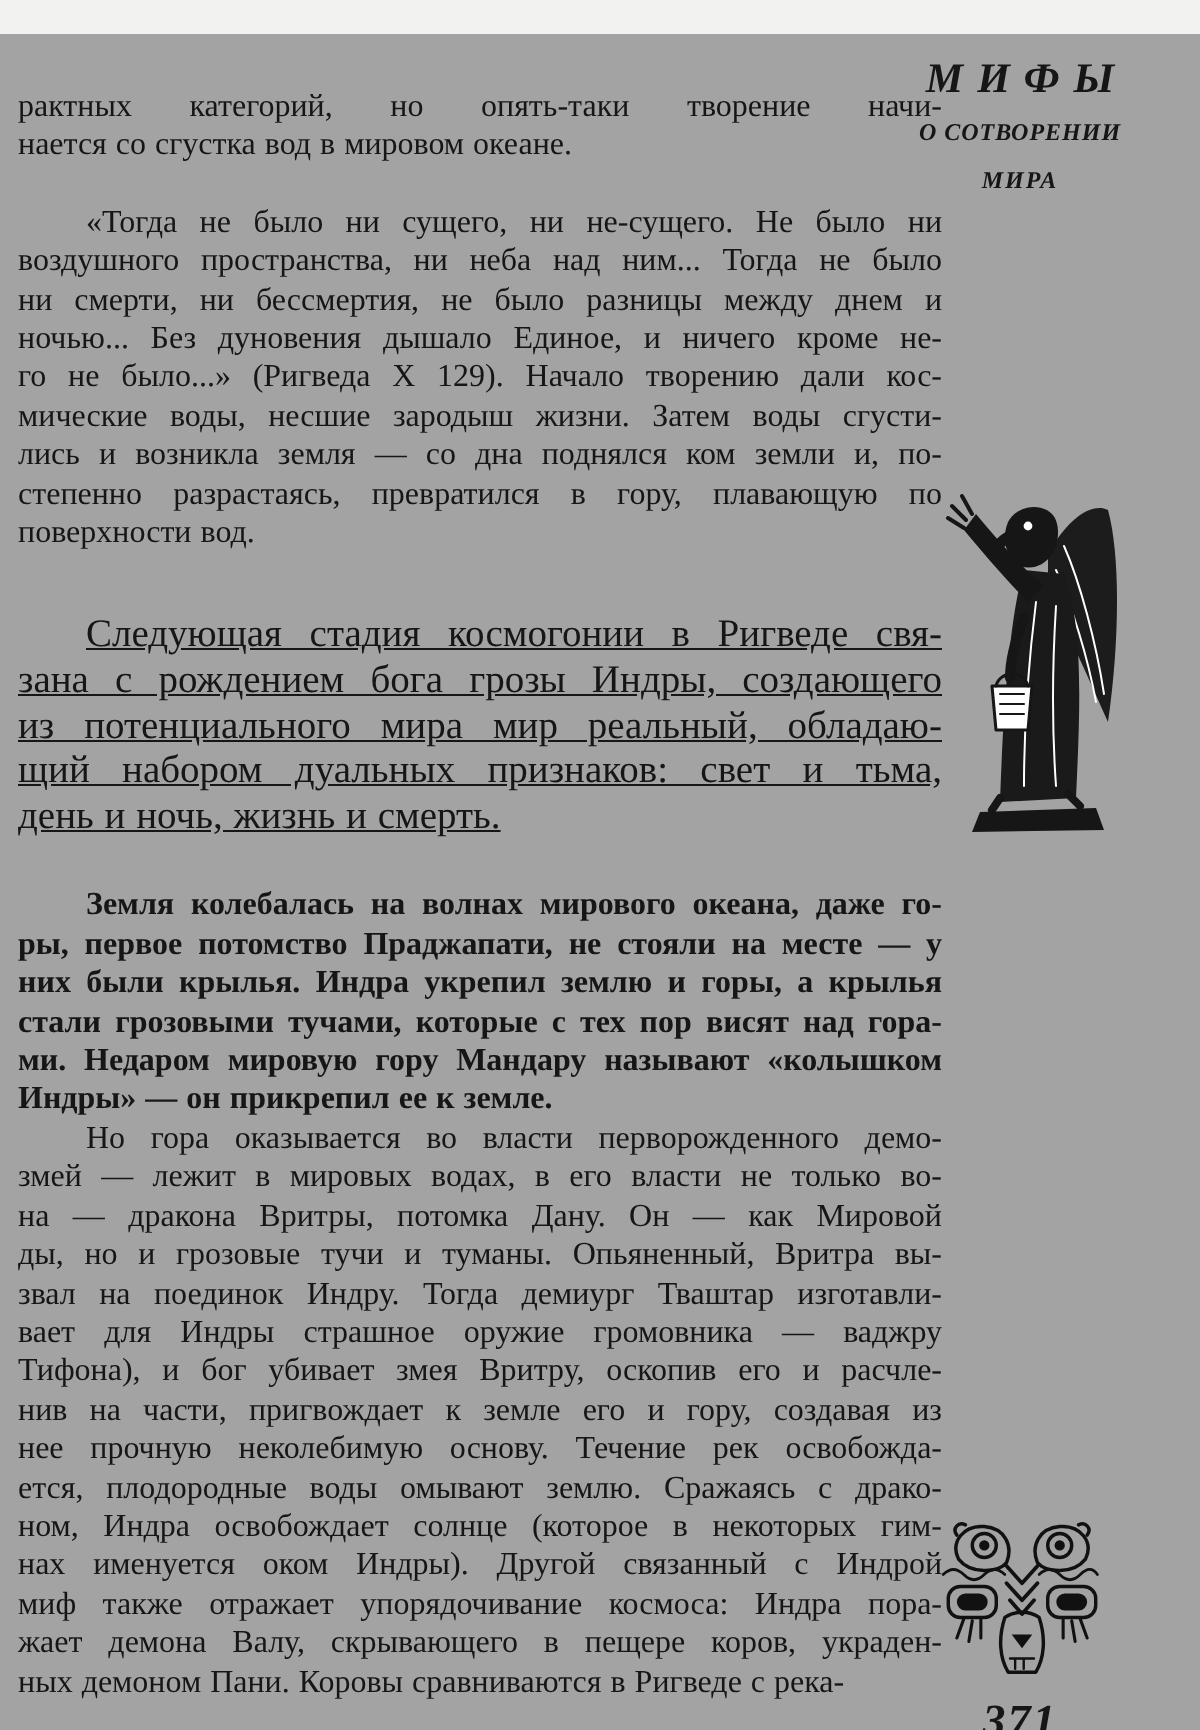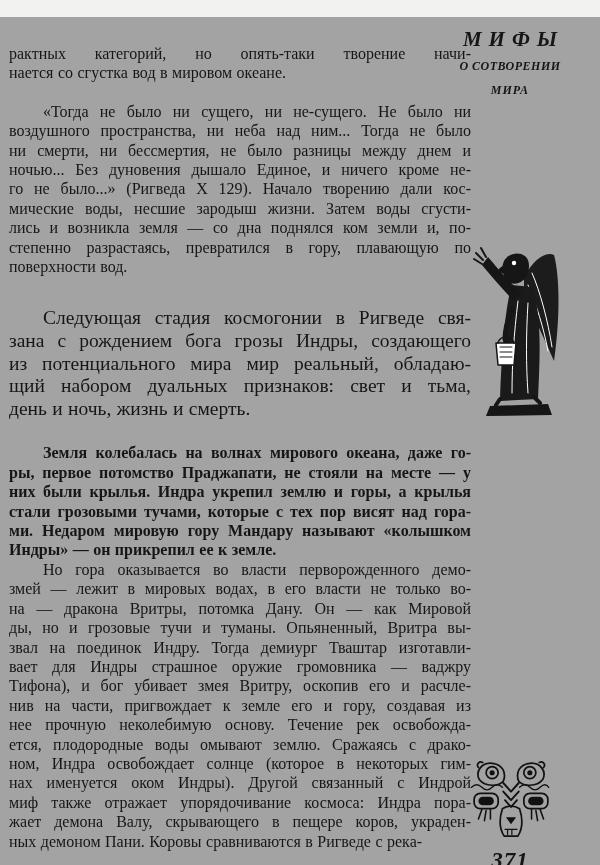--- a/index.html
+++ b/index.html
@@ -28,20 +28,21 @@
   .tline{
     font-size:16px;
     line-height:19.4px;
     text-align:justify;
     text-align-last:justify;
     word-spacing:0.5px;
   }
   .p-large .tline{
     font-size:19.5px;
     line-height:22.6px;
+    text-decoration:underline;
   }
   .tline.lastline{
     text-align-last:left;
   }
   .tline.firstline{
     text-indent:34px;
   }
   
   .margin-column{
     position:absolute;

